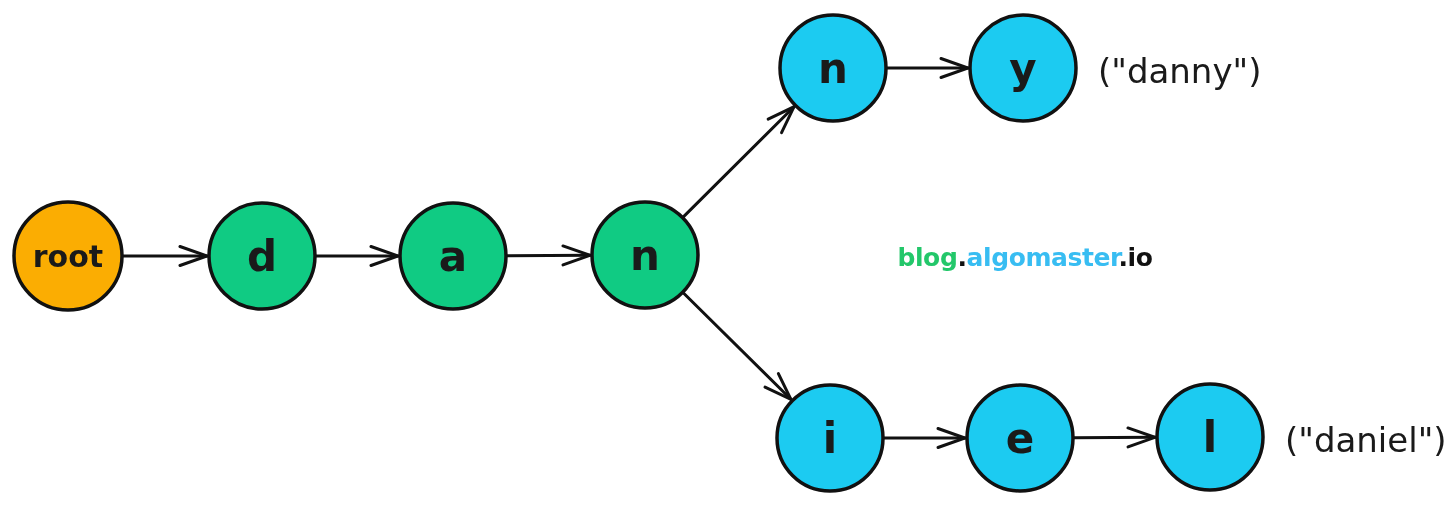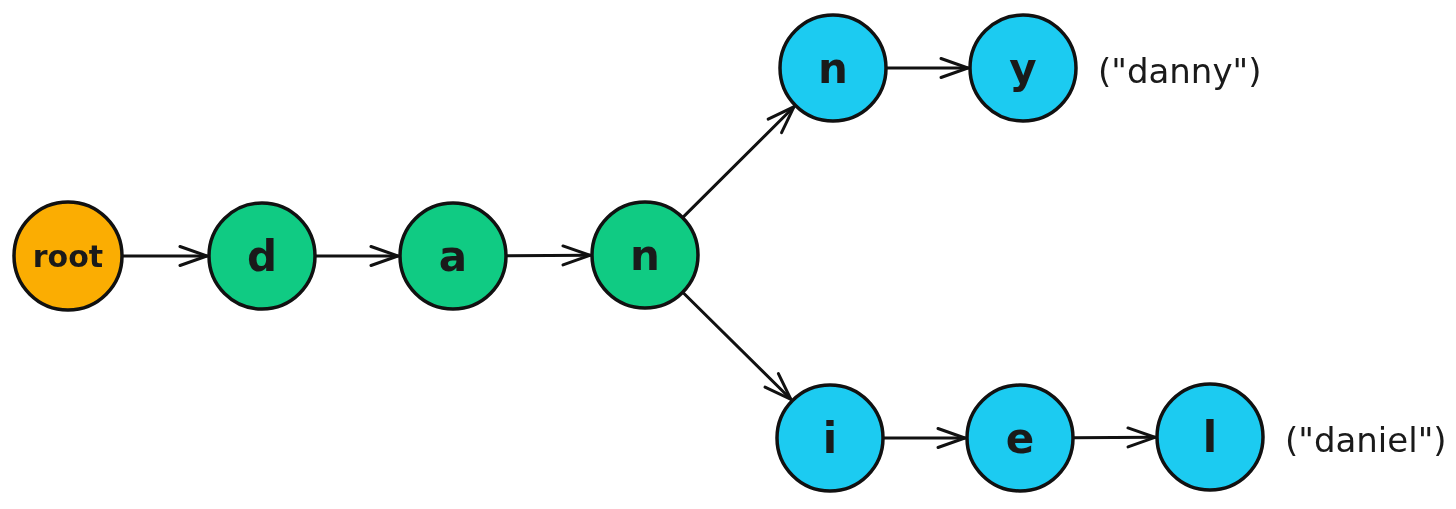--- a/index.html
+++ b/index.html
@@ -100,13 +100,14 @@
           <circle cx="1210" cy="437" r="53" fill="#1CCBF1" stroke="#111111" stroke-width="3.5"></circle>
           <text x="1210" y="437" text-anchor="middle" dominant-baseline="central" font-size="42" class="node-letter">l</text>
         </g>
       </g>
     <g id="annotation-layer">
         <text x="1098" y="71" text-anchor="start" dominant-baseline="central" font-size="34" class="annotation">("danny")</text>
         <text x="1285" y="440" text-anchor="start" dominant-baseline="central" font-size="34" class="annotation">("daniel")</text>
       </g>
   </svg>
 
+  <div class="watermark" id="watermark" style="left: 1025px; top: 257px;"><span style="color: rgb(35, 199, 106);">blog</span><span style="color: rgb(17, 17, 17);">.</span><span style="color: rgb(56, 189, 242);">algomaster</span><span style="color: rgb(17, 17, 17);">.</span><span style="color: rgb(17, 17, 17);">io</span></div>
 </div>
 
 </body></html>

